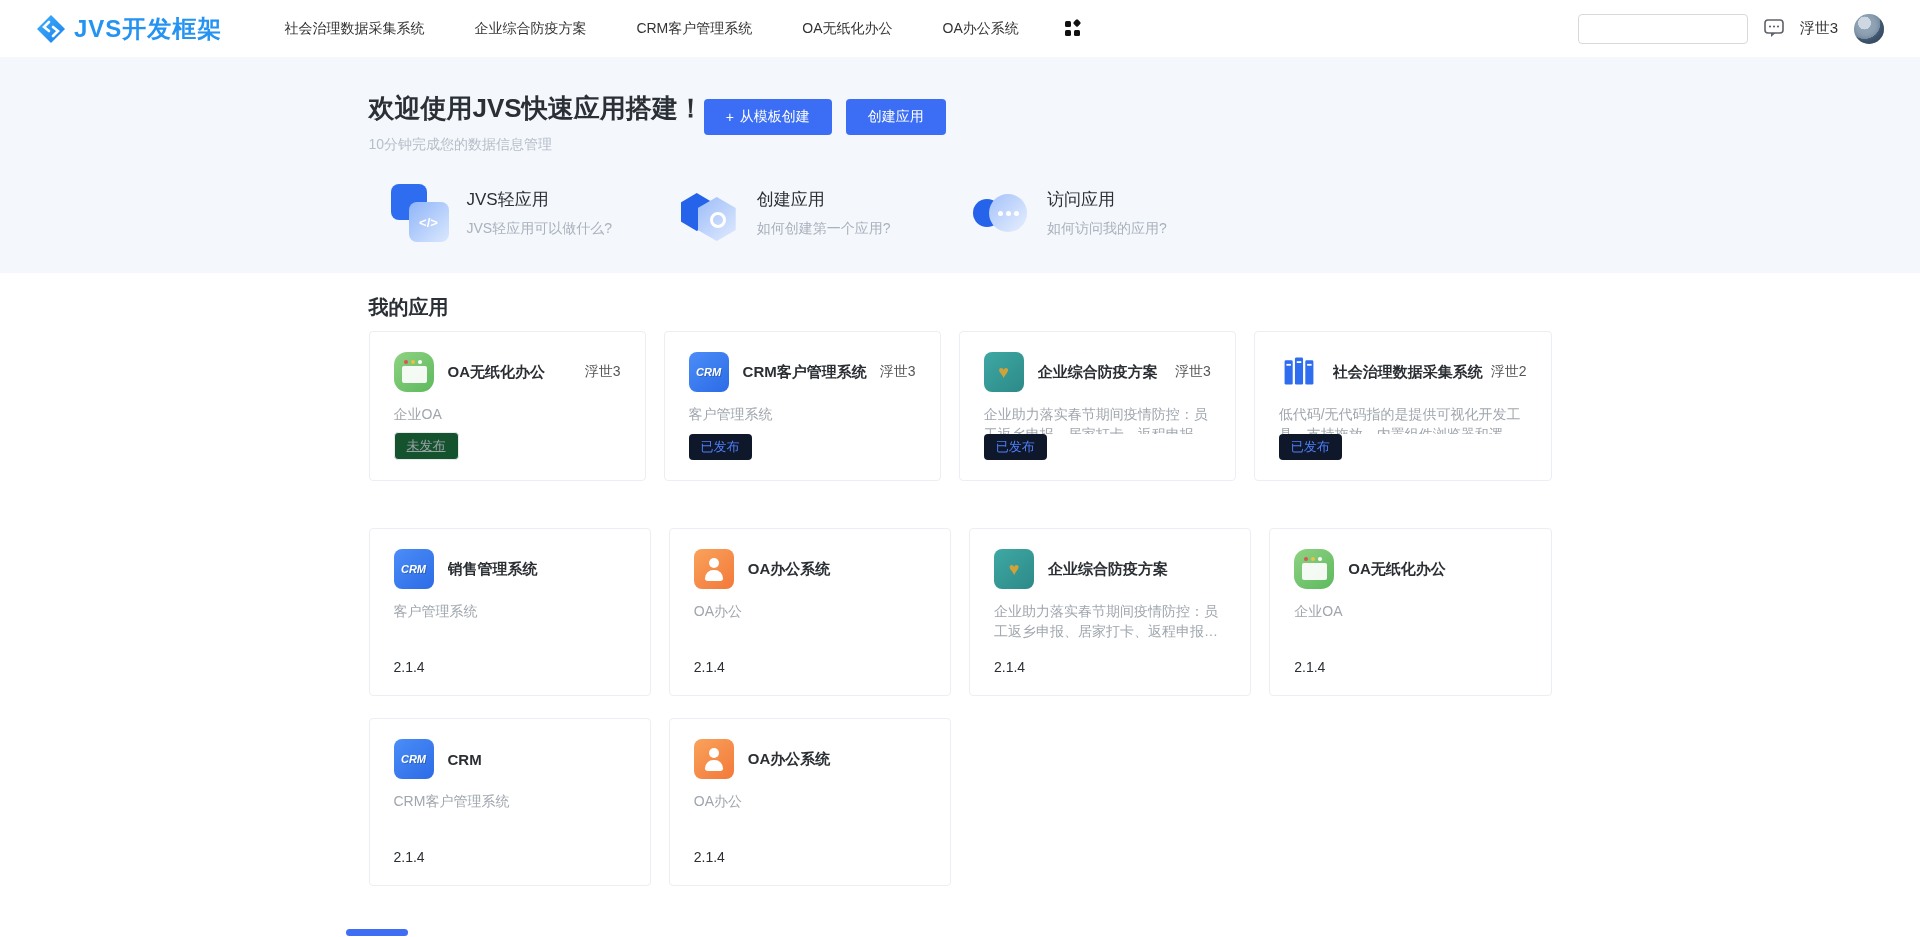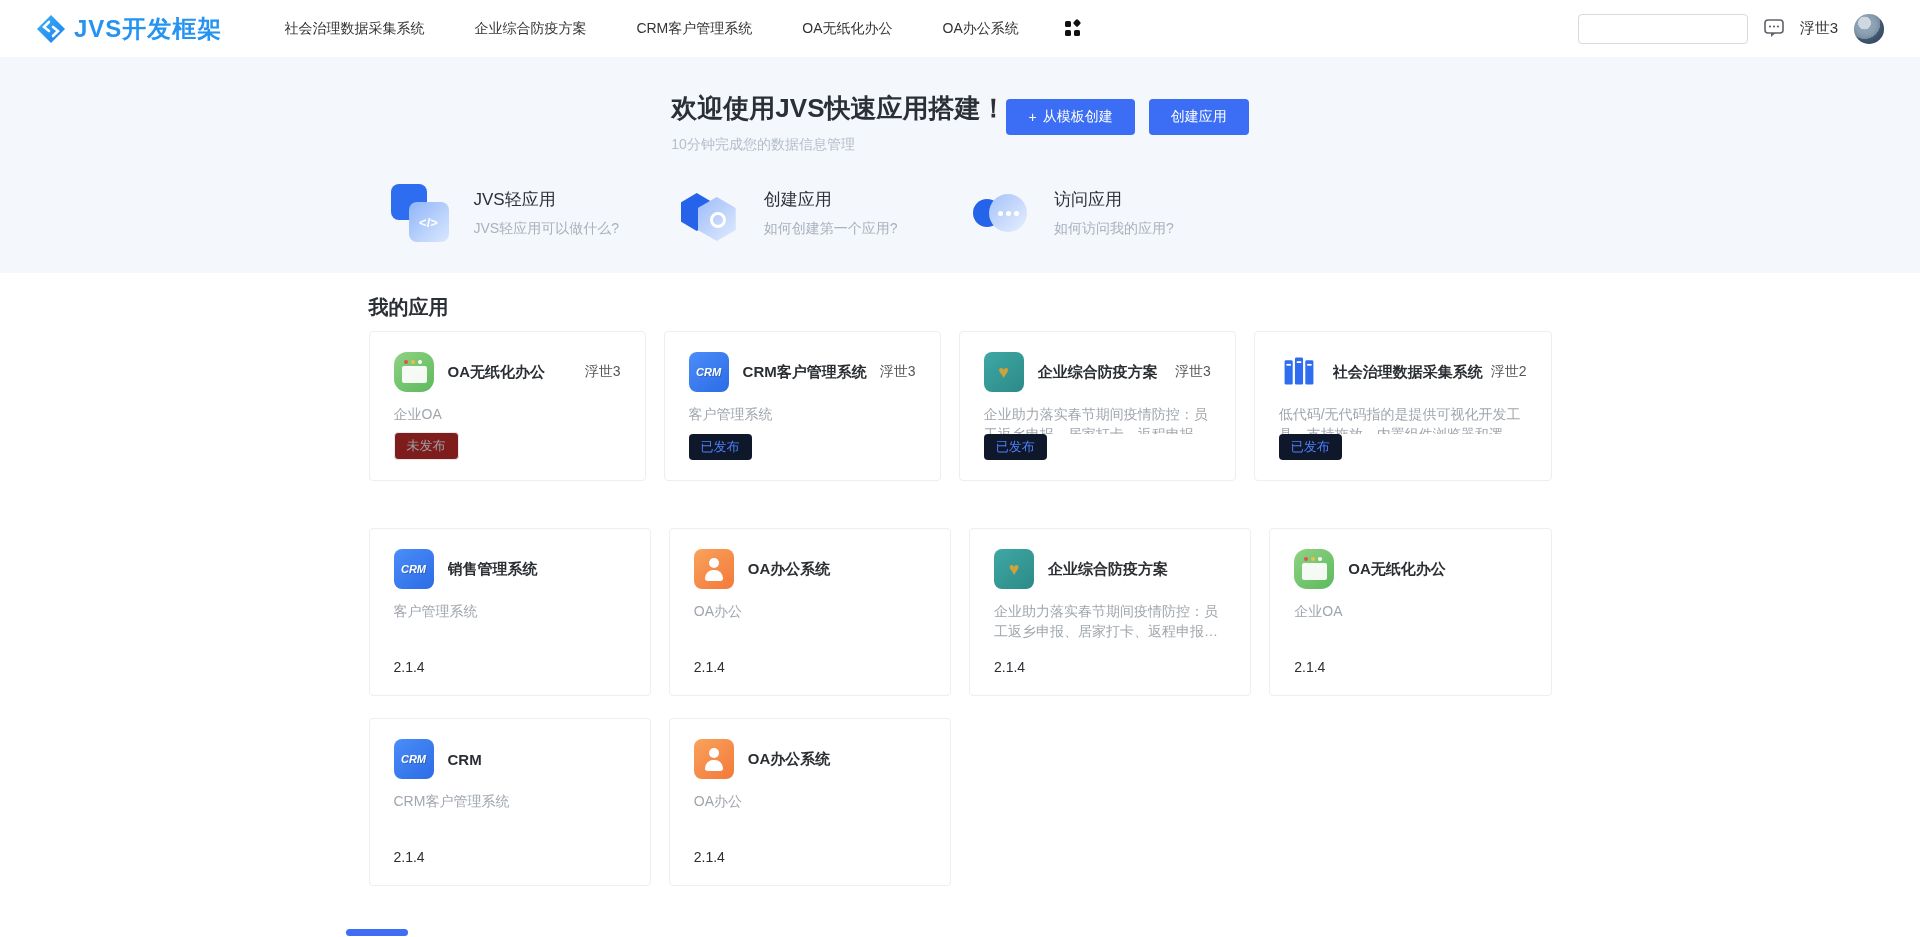--- a/index.html
+++ b/index.html
@@ -22,29 +22,29 @@
   .chat-icon { cursor:pointer; display:flex; }
   .username { font-size:15px; color:#333; cursor:pointer; }
   .avatar { width:30px; height:30px; border-radius:50%; cursor:pointer;
     background:radial-gradient(circle at 35% 30%, #cdd8e2 0 22%, #8fa3b5 23% 55%, #51677c 56% 100%);
     box-shadow:inset -3px -4px 6px rgba(20,40,70,.45); }
 
   
   .hero { background:#f4f7fb; height:216px; }
   .container { width:1183px; margin:0 auto; }
   .hero .container { padding-top:34px; }
-  .hero-top { display:flex; align-items:flex-start; justify-content:center; }
+  .hero-top { display:flex; align-items:flex-start; justify-content:flex-start; }
   .hero-title { font-size:26px; font-weight:700; color:#2b2f36; }
   .hero-sub { margin-top:10px; font-size:14px; color:#b6bec9; }
   .hero-actions { display:flex; gap:14px; margin-top:8px; }
   .btn-primary { height:36px; padding:0 22px; border:none; border-radius:4px; cursor:pointer;
     background:#3c6ef5; color:#fff; font-size:14px; display:flex; align-items:center; gap:6px;
     font-family:inherit; }
   .quick-links { display:grid; grid-template-columns:repeat(4,1fr); margin-top:30px; padding-left:22px; }
-  .quick-link { display:flex; align-items:center; gap:25px; cursor:pointer; }
+  .quick-link { display:flex; align-items:center; gap:18px; cursor:pointer; }
   .qicon { width:58px; height:58px; position:relative; flex:none; }
   .qicon .back{position:absolute;left:0;top:0;width:36px;height:36px;border-radius:8px;background:#2e6cf0;}
   .qicon .front{position:absolute;right:0;bottom:0;width:40px;height:40px;border-radius:8px;
     background:linear-gradient(135deg,#8fb5f9,#dbe8fd); display:flex;align-items:center;justify-content:center;
     color:#fff;font-weight:700;font-size:13px;}
   .qicon-code .front::after{content:"</>";}
   .qicon-monitor .screen{position:absolute;left:3px;top:1px;width:52px;height:37px;border-radius:7px;
     background:linear-gradient(135deg,#a9c5fa,#e3eefe);display:flex;align-items:center;justify-content:center;}
   .qicon-monitor .screen::after{content:"⚙";color:#fff;font-size:20px;font-family:"DejaVu Sans",sans-serif;}
   .qicon-monitor .base{position:absolute;left:9px;bottom:3px;width:40px;height:15px;background:#2563eb;
@@ -73,21 +73,21 @@
   .app-card { height:150px; }
   .tpl-card { height:168px; }
   .card-head { display:flex; align-items:center; }
   .card-title { font-size:15px; font-weight:700; color:#2b2f33; margin-left:14px; flex:1;
     white-space:nowrap; overflow:hidden; }
   .card-owner { font-size:14px; color:#555; margin-left:8px; white-space:nowrap; }
   .card-desc { margin-top:12px; font-size:14px; color:#a0a6ad; line-height:20px; height:40px;
     display:-webkit-box; -webkit-line-clamp:2; -webkit-box-orient:vertical; overflow:hidden; }
   .badge { margin-top:auto; align-self:flex-start; font-size:13px; padding:4px 12px; border-radius:4px; }
   .badge-published { color:#4d7ef7; background:#0f172a; }
-  .badge-unpublished { color:#9aa0a6; background:#7f1d1d; border:1px solid #e8eaed; }
+  .badge-unpublished { color:#9aa0a6; background:#14532d; border:1px solid #e8eaed;text-decoration:underline; }
   .card-version { margin-top:auto; font-size:14px; color:#2b2f33; }
   .templates { margin-top:47px; }
   .templates .section-title { margin-bottom:8px; }
 
   
   .app-icon { width:40px; height:40px; border-radius:8px; position:relative; flex:none; overflow:hidden; }
   .icon-green-oa { background:linear-gradient(140deg,#8fd282,#5db95e); border-radius:13px; }
   .icon-green-oa::before { content:""; position:absolute; left:10px; top:8px; width:4px; height:4px;
     border-radius:50%; background:#e05252; box-shadow:7px 0 0 #f0c040,14px 0 0 #fff; z-index:1; }
   .icon-green-oa::after { content:""; position:absolute; left:8px; top:14px; width:25px; height:17px;

